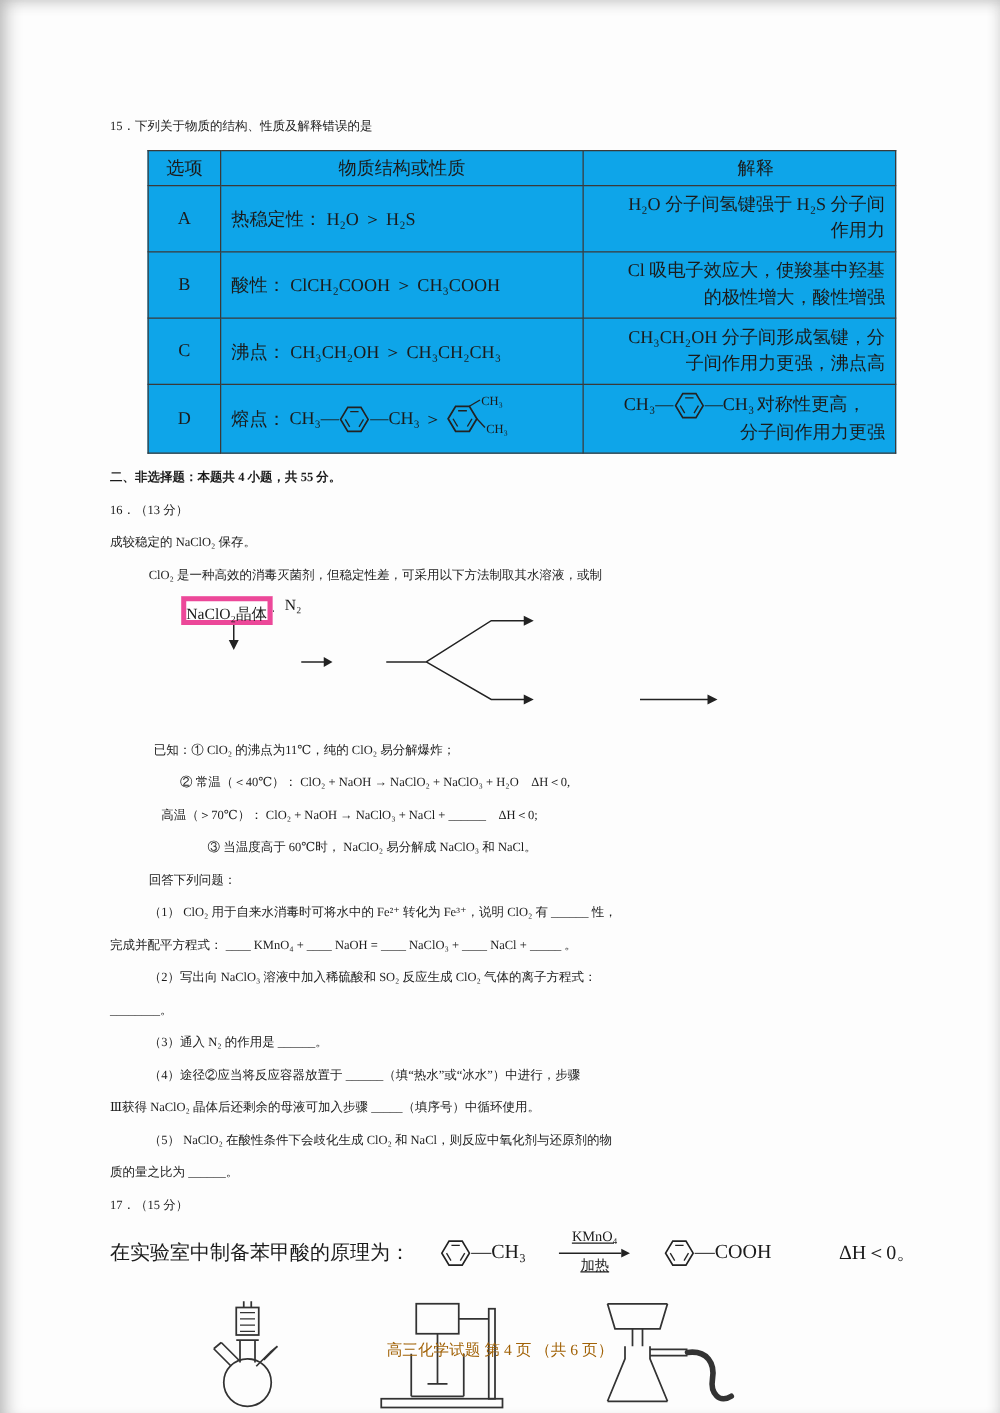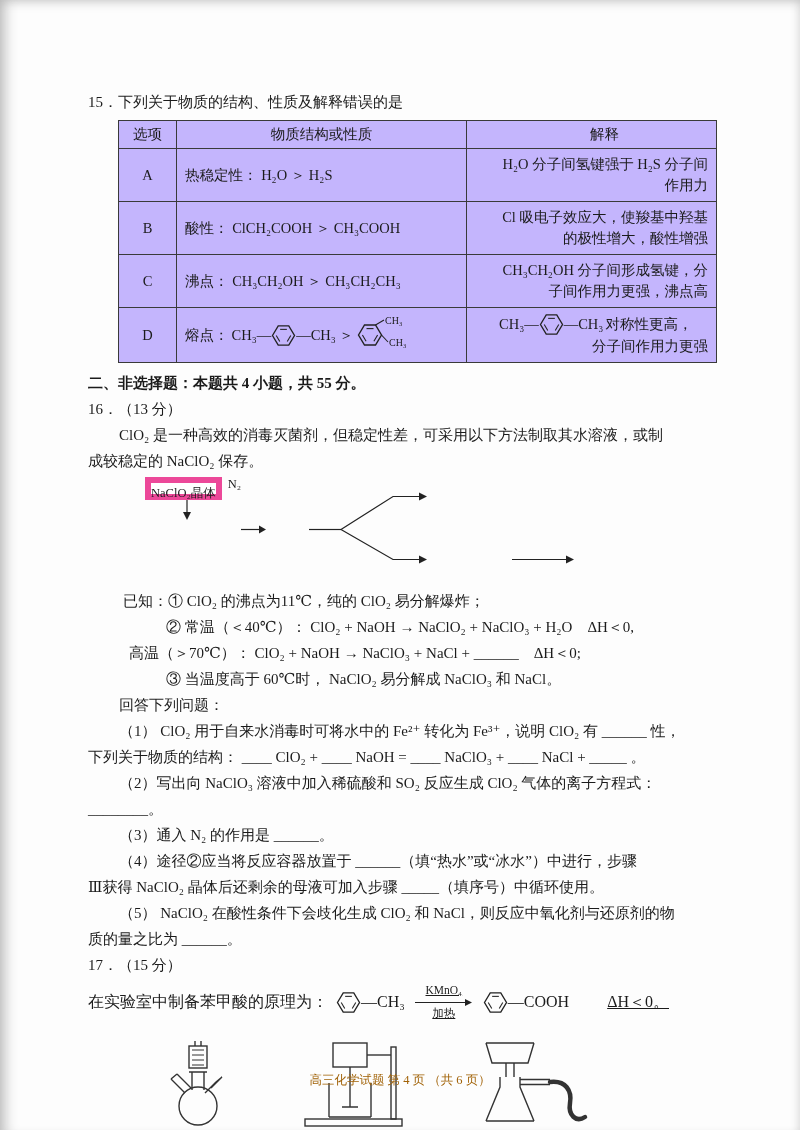--- a/index.html
+++ b/index.html
@@ -7,64 +7,64 @@
     width:800px; height:1130px;
     background:#fdfdfd; color:#1b1b1b;
     font-family:"Liberation Serif","DejaVu Serif",serif;
     position:relative; overflow:hidden;
     box-shadow: inset 14px 0 14px -10px #b5b5b5,
                 inset 0 10px 12px -9px #c2c2c2,
                 inset -9px 0 10px -8px #d6d6d6;
   }
   .content { padding:90px 80px 0 88px; }
 
-  .line { font-size:15px; line-height:24px; white-space:nowrap; margin-bottom:2px; }
+  .line { font-size:10px; line-height:24px; white-space:nowrap; margin-bottom:2px; }
   .ind  { margin-left:31px; }
   .bold { font-weight:bold; }
 
   
-  table { border-collapse:collapse; margin:6px 0 8px 30px; background:#c4b5fd; }
+  table { border-collapse:collapse; margin:6px 0 8px 30px; background:#0ea5e9; }
   th, td { border:1px solid #3a3a3a; font-size:14.5px; padding:5px 8px; vertical-align:middle; }
   th { font-weight:normal; text-align:center; padding:4px 6px; }
   .col-opt  { width:58px; text-align:center; }
   .col-prop { width:290px; }
   .col-expl { width:250px;padding-left:32px; }
   td.col-expl, .expl-td { line-height:21px;text-align:right; }
   .dcell { display:flex; align-items:center; gap:3px; }
   .dexpl-row { display:flex; align-items:center; gap:2px; }
   .struct { display:inline-flex; align-items:center; }
   .benzene-icon { width:25px; height:23px; flex:0 0 auto; }
   .ortho-svg { flex:0 0 auto; }
 
   
   .flow { position:relative; width:560px; height:104px; margin:4px 0 8px 57px;
           font-size:12.5px; line-height:15px; }
   .flow .arrows { position:absolute; left:0; top:0; }
   .fl   { position:absolute; white-space:nowrap; }
-  .fbox { position:absolute; border:6px solid #ec4899; height:23px; line-height:21px;
+  .fbox { position:absolute; border:4px solid #ec4899; height:23px; line-height:21px;
           text-align:center; background:#fff; white-space:nowrap; }
   .t-reagents { left:0;   top:0; }
   .t-step1    { left:50;  top:19; }
   .b-naclo3   { left:8;   top:41; width:88; }
   .b-clo2     { left:122; top:41; width:42; }
   .t-step2    { left:166; top:31; }
   .t-water    { left:214; top:1; }
   .t-path1    { left:212; top:22; }
   .b-clo2sol  { left:283; top:8;  width:70; }
   .t-naoh     { left:206; top:57; }
   .t-path2    { left:212; top:77; }
   .b-naclo2sol{ left:283; top:71; width:84; }
   .t-step3    { left:378; top:60; }
   .b-naclo2cry{ left:430; top:71; width:84; }
 
   
-  .scheme-line { display:flex; align-items:center; gap:8px; height:46px; white-space:nowrap; }
+  .scheme-line { display:flex; align-items:center; gap:24px; height:46px; white-space:nowrap; }
   .rxn-arrow { display:inline-flex; flex-direction:column; align-items:center;
                font-size:11.5px; line-height:1.15; margin:0 2px;text-decoration:underline; }
-  .dh { margin-left:30px;text-decoration:underline; }
+  .dh { margin-left:30px; }
 
   
   .figures { display:flex; align-items:flex-end; gap:58px; margin:12px 0 0 70px; }
   figure { display:flex; flex-direction:column; align-items:center; gap:5px; }
   .figsvg { display:block; }
 
   .footer { position:absolute; left:0; right:0; top:1072px; text-align:center;
             font-size:12.5px; color:#a16207; }
 </style>
 </head>
@@ -140,22 +140,22 @@
         </span>
         <div>分子间作用力更强</div>
       </td>
     </tr>
   </tbody>
     </table>
 
   <div class="line bold">二、非选择题：本题共 4 小题，共 55 分。</div>
 
   <div class="line">16．（13 分）</div>
+  <div class="line">成较稳定的 NaClO₂ 保存。</div>
   <div class="line ind">ClO₂ 是一种高效的消毒灭菌剂，但稳定性差，可采用以下方法制取其水溶液，或制</div>
-  <div class="line">成较稳定的 NaClO₂ 保存。</div>
 
   <div class="flow">
     <svg class="arrows" width="560" height="104">
       <g stroke="#222" stroke-width="1.2" fill="none">
         <line x1="42" y1="16" x2="42" y2="37"></line>
         <line x1="96" y1="52.5" x2="115" y2="52.5"></line>
         <line x1="164" y1="52.5" x2="196" y2="52.5"></line>
         <polyline points="196,52.5 248,19.5 275,19.5"></polyline>
         <polyline points="196,52.5 248,82.5 275,82.5"></polyline>
         <line x1="367" y1="82.5" x2="423" y2="82.5"></line>
@@ -177,27 +177,27 @@
     <span class="fl t-path1">途径①</span>
     <span class="fbox b-clo2sol">ClO₂溶液</span>
     <span class="fl t-naoh">NaOH溶液</span>
     <span class="fl t-path2">途径②</span>
     <span class="fbox b-naclo2sol">NaClO₂溶液</span>
     <span class="fl t-step3">步骤Ⅲ</span>
     <span class="fbox b-naclo2cry">NaClO₂晶体</span>
   </div>
 
   <div class="line" style="margin-left:35px">已知：① ClO₂ 的沸点为11℃，纯的 ClO₂ 易分解爆炸；</div>
-  <div class="line" style="margin-left:78px">② 常温（＜40℃）：  ClO₂ + NaOH → NaClO₂ + NaClO₃ + H₂O　ΔH＜0,</div>
+  <div class="line" style="margin-left:56px">② 常温（＜40℃）：  ClO₂ + NaOH → NaClO₂ + NaClO₃ + H₂O　ΔH＜0,</div>
   <div class="line" style="margin-left:41px">高温（＞70℃）：  ClO₂ + NaOH → NaClO₃ + NaCl + ______　ΔH＜0;</div>
   <div class="line" style="margin-left:78px">③ 当温度高于 60℃时， NaClO₂ 易分解成 NaClO₃ 和 NaCl。</div>
 
   <div class="line ind">回答下列问题：</div>
   <div class="line ind">（1） ClO₂ 用于自来水消毒时可将水中的 Fe²⁺ 转化为 Fe³⁺，说明 ClO₂ 有 ______ 性，</div>
-  <div class="line">下列关于物质的结构：  ____ ClO₂ + ____ NaOH = ____ NaClO₃ + ____ NaCl + _____ 。</div>
+  <div class="line">完成并配平方程式：  ____ KMnO₄ + ____ NaOH = ____ NaClO₃ + ____ NaCl + _____ 。</div>
   <div class="line ind">（2）写出向 NaClO₃ 溶液中加入稀硫酸和 SO₂ 反应生成 ClO₂ 气体的离子方程式：</div>
   <div class="line">________。</div>
   <div class="line ind">（3）通入 N₂ 的作用是 ______。</div>
   <div class="line ind">（4）途径②应当将反应容器放置于 ______（填“热水”或“冰水”）中进行，步骤</div>
   <div class="line">Ⅲ获得 NaClO₂ 晶体后还剩余的母液可加入步骤 _____（填序号）中循环使用。</div>
   <div class="line ind">（5） NaClO₂ 在酸性条件下会歧化生成 ClO₂ 和 NaCl，则反应中氧化剂与还原剂的物</div>
   <div class="line">质的量之比为 ______。</div>
 
   <div class="line">17．（15 分）</div>
 

